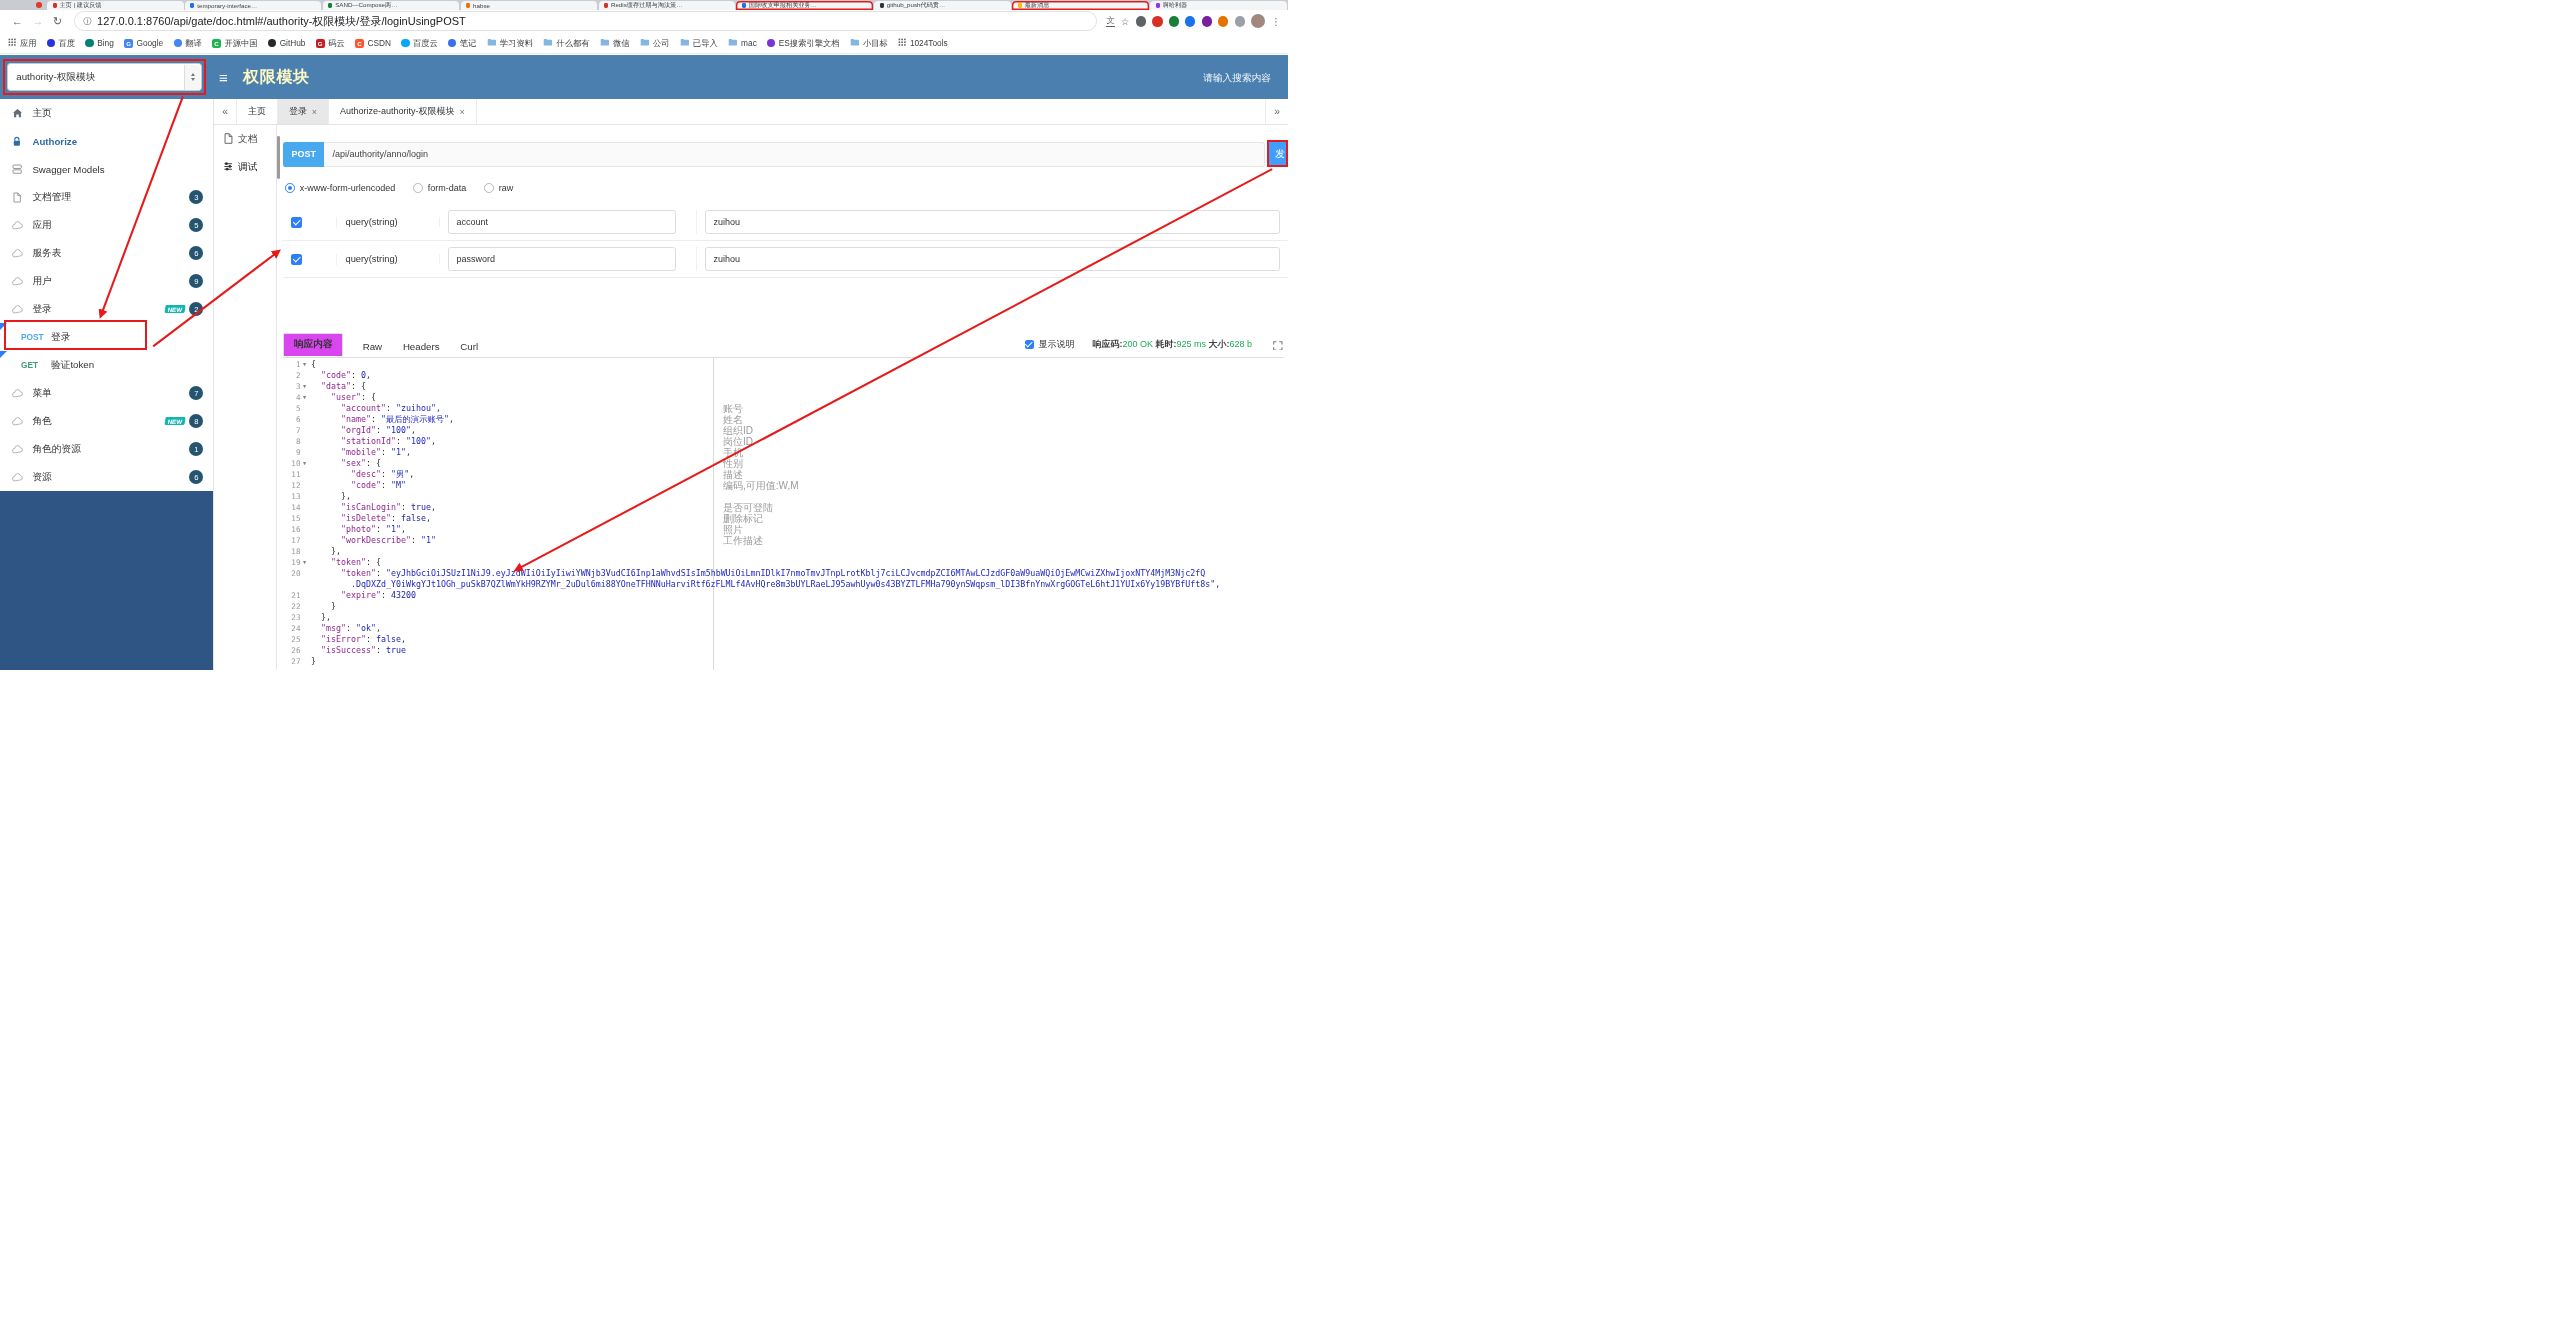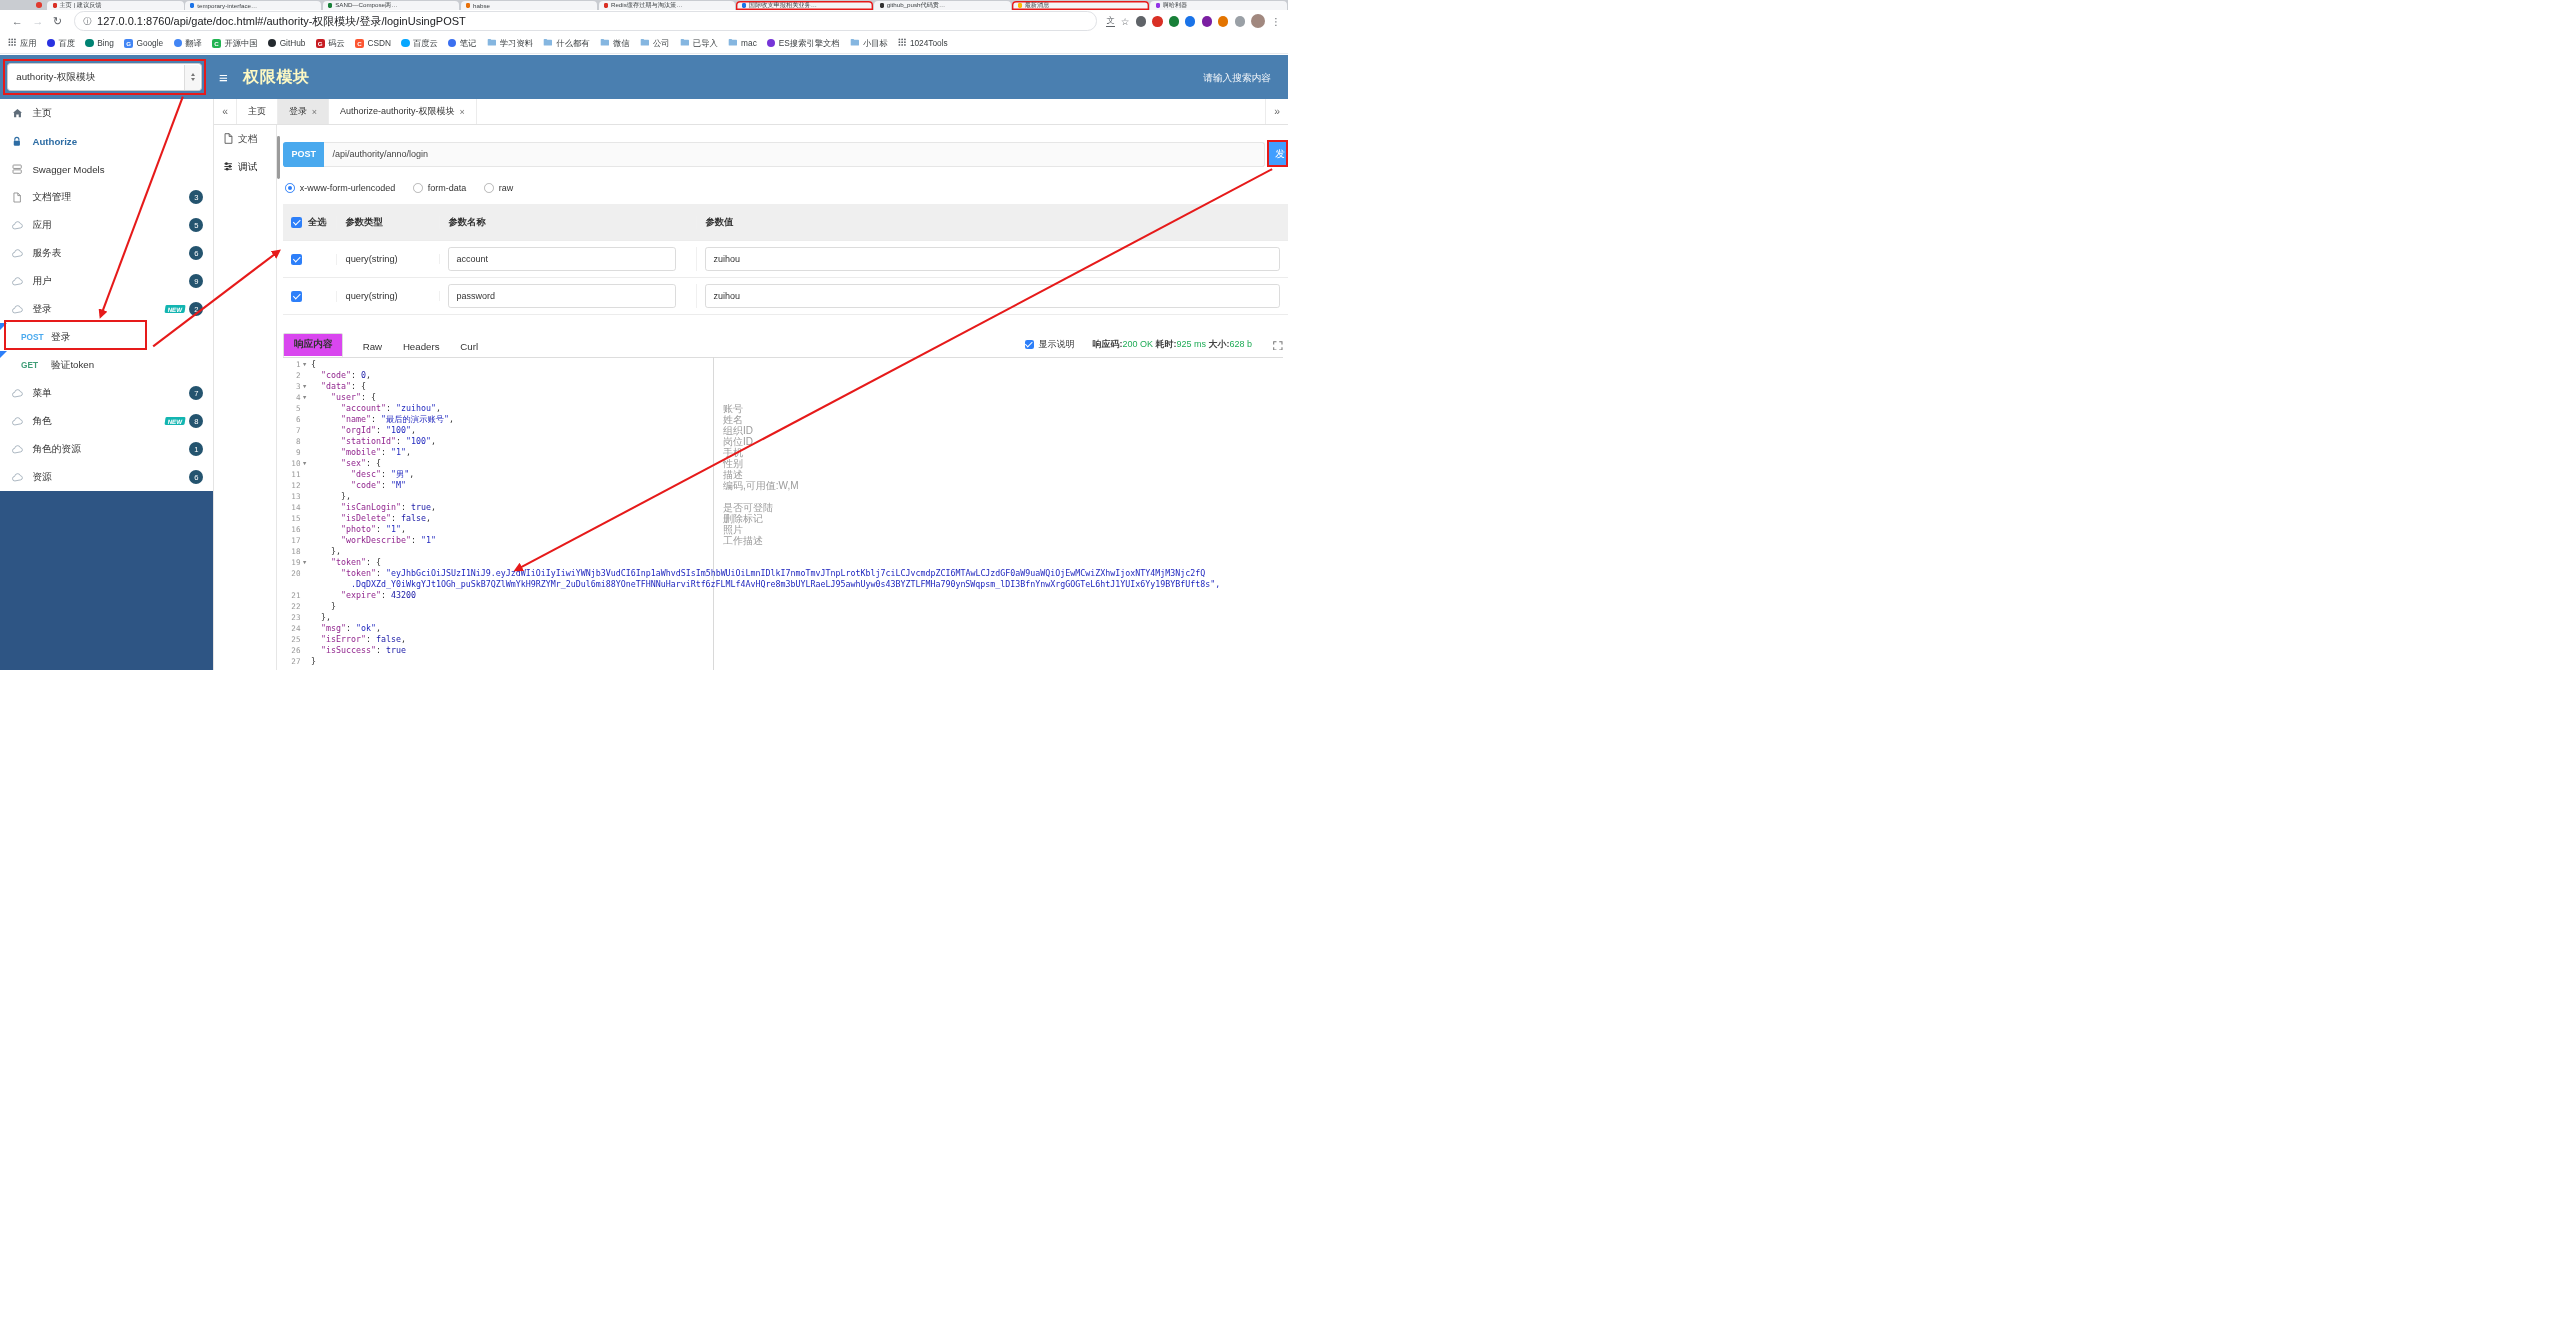--- a/index.html
+++ b/index.html
@@ -533,29 +533,20 @@
       <span class="radio"></span>
       <span>form-data</span>
     </label>
     <label class="ct-opt">
       <span class="radio"></span>
       <span>raw</span>
     </label>
   </div>
 
   <div class="ptable">
-    <div class="prow phead">
-      <div class="pc c1">
-        <span class="cbx"></span>
-        <span>全选</span>
-      </div>
-      <div class="pc c2">参数类型</div>
-      <div class="pc c3">参数名称</div>
-      <div class="pc c4">参数值</div>
-    </div>
     <div class="prow">
       <div class="pc c1">
           <span class="cbx"></span>
         </div>
       <div class="pc c2">query(string)</div>
       <div class="pc c3">
           <input class="pin" value="account" style="">
         </div>
       <div class="pc c4">
           <input class="pin wide" value="zuihou" style="">

